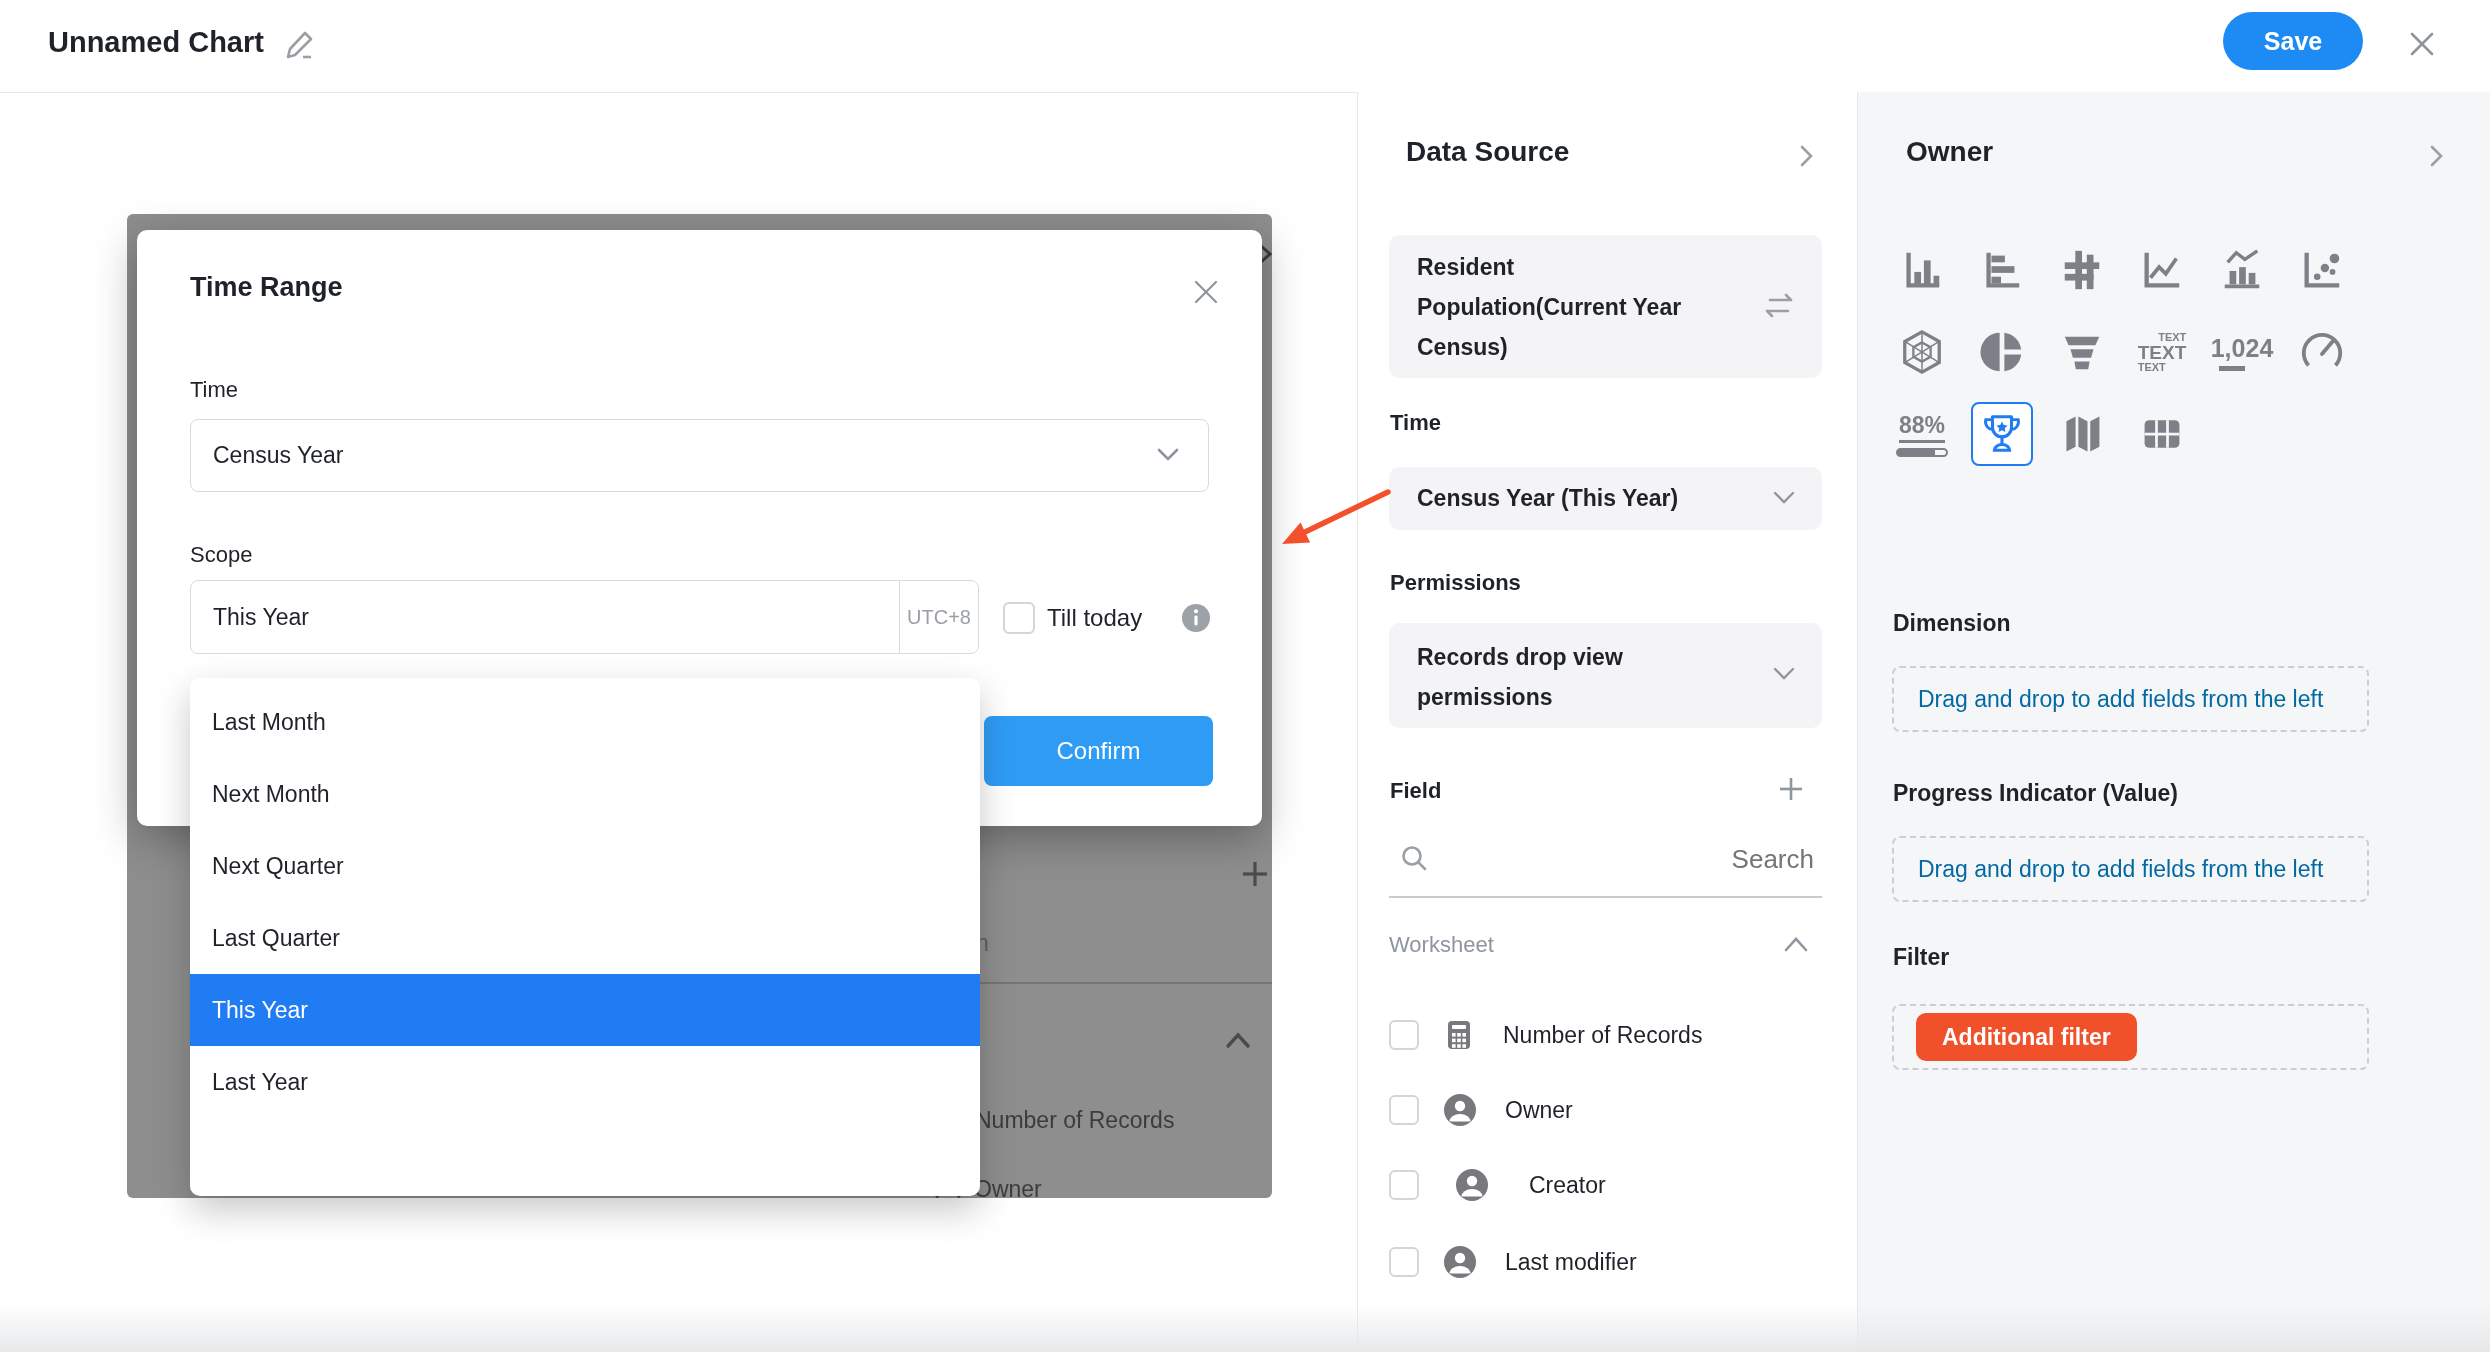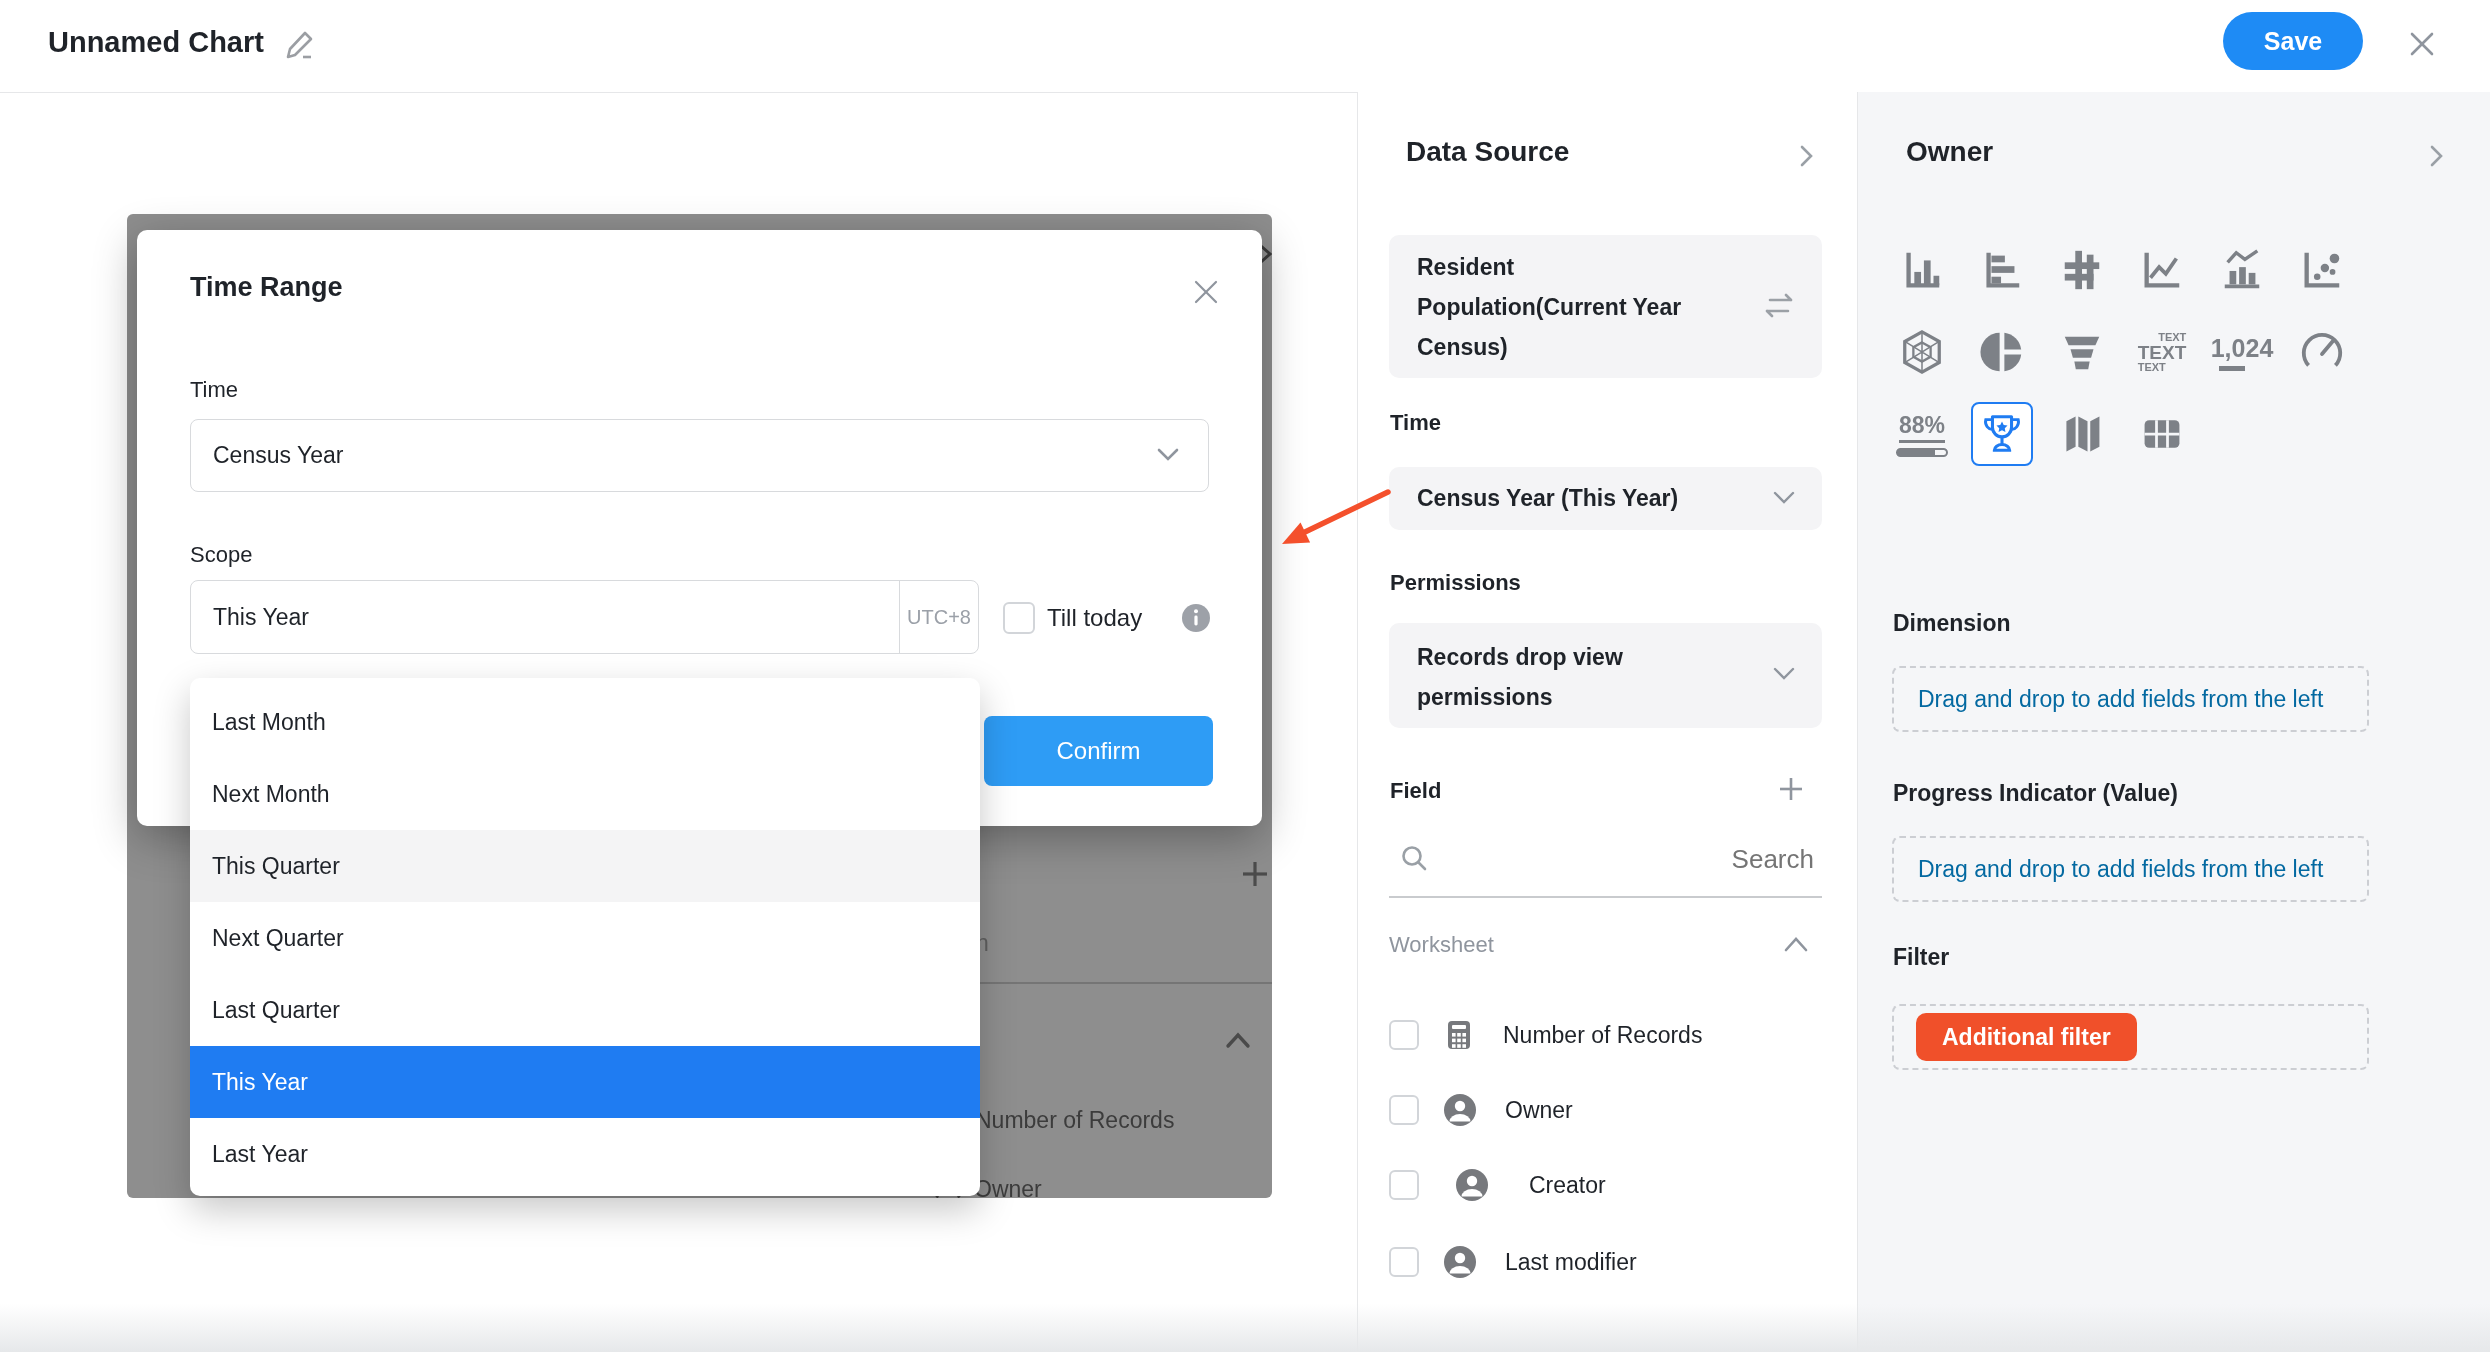--- a/index.html
+++ b/index.html
@@ -139,21 +139,20 @@
     </span>
 
     <div class="abs" style="left:847px;top:486px;width:229px;height:70px;background:#2e9cf5;border-radius:8px;display:flex;align-items:center;justify-content:center;cursor:pointer;">
       <span style="color:#fff;font-size:24px;">Confirm</span>
     </div>
   </div>
 
   <div id="dropdown" class="abs">
     <div class="dd-row">Last Month</div>
     <div class="dd-row">Next Month</div>
-    <div class="dd-row hover">This Quarter</div>
     <div class="dd-row">Next Quarter</div>
     <div class="dd-row">Last Quarter</div>
     <div class="dd-row selected">This Year</div>
     <div class="dd-row">Last Year</div>
   </div>
 
   <svg class="abs" style="left:1260px;top:470px;z-index:40;" width="160" height="95" viewBox="0 0 160 95">
     <line x1="128" y1="22" x2="45" y2="62" stroke="#f4502c" stroke-width="5.5" stroke-linecap="round"></line>
     <polygon points="22,74 40.5,52.6 50.1,72.4" fill="#f4502c"></polygon>
   </svg>

